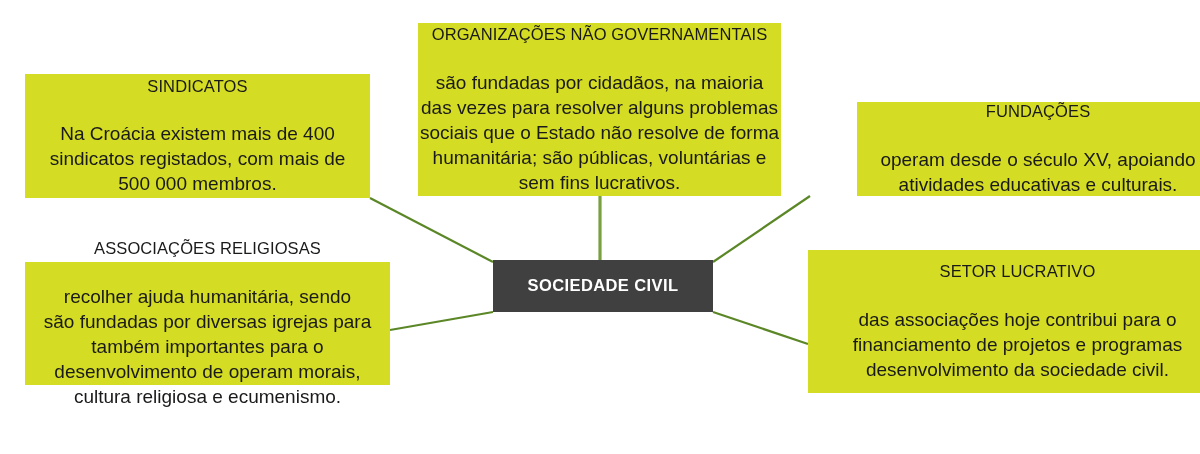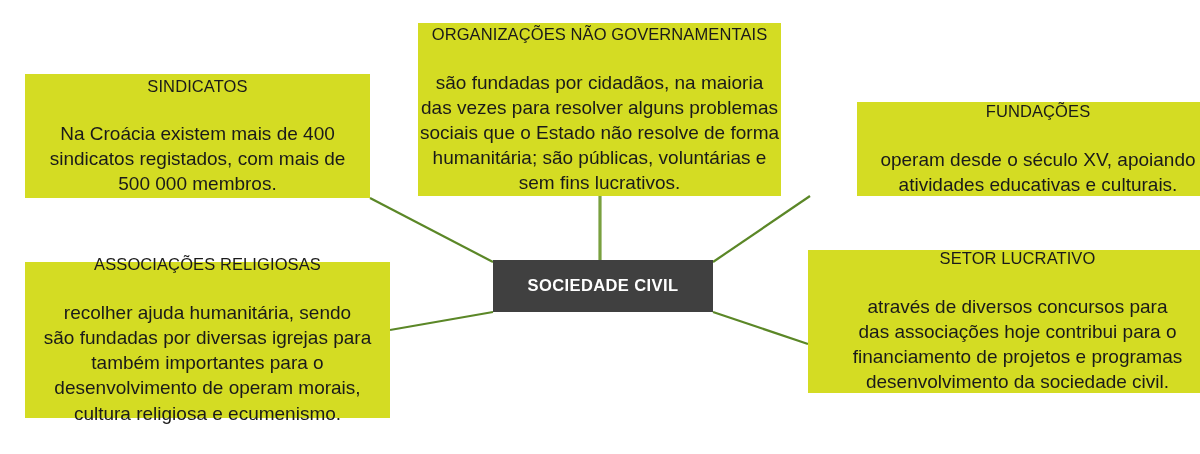--- a/index.html
+++ b/index.html
@@ -62,21 +62,21 @@
   .node-center .node-title {
     font-weight: bold;
     font-size: 16.5px;
     letter-spacing: 0.4px;
   }
 
   
   #node-sindicatos        { left: 25px;  top: 74px;  width: 345px;  height: 124px; }
   #node-ongs              { left: 418px; top: 23px;  width: 363px;  height: 173px; }
   #node-fundacoes         { left: 828px; top: 102px; width: 362px;  height: 94px; margin-left: 29px;  }
-  #node-associacoes       { left: 25px;  top: 262px; width: 365px;  height: 156px; }
+  #node-associacoes       { left: 25px;  top: 262px; width: 365px;  height: 123px; }
   #node-setor             { left: 808px; top: 250px; width: 419px;  height: 143px; }
   #node-sociedade-civil   { left: 493px; top: 260px; width: 220px;  height: 52px;  }
 </style>
 </head>
 <body>
 
 <div id="diagram-root">
 
   <svg class="connector-layer" viewBox="0 0 1200 454" width="1200" height="454">
     <line x1="370" y1="198" x2="493" y2="262" stroke="#5b8727" stroke-width="2.2"></line>
@@ -121,21 +121,20 @@
       <span>são fundadas por diversas igrejas para</span>
       <span>também importantes para o</span>
       <span>desenvolvimento de operam morais,</span>
       <span>cultura religiosa e ecumenismo.</span>
     </div>
   </div>
 
   <div class="node node-branch" id="node-setor">
     <div class="node-title">SETOR LUCRATIVO</div>
     <div class="node-body">
-      <span>através de diversos concursos para</span>
       <span>das associações hoje contribui para o</span>
       <span>financiamento de projetos e programas</span>
       <span>desenvolvimento da sociedade civil.</span>
     </div>
   </div>
 
   <div class="node node-center" id="node-sociedade-civil">
     <div class="node-title">SOCIEDADE CIVIL</div>
   </div>
 

